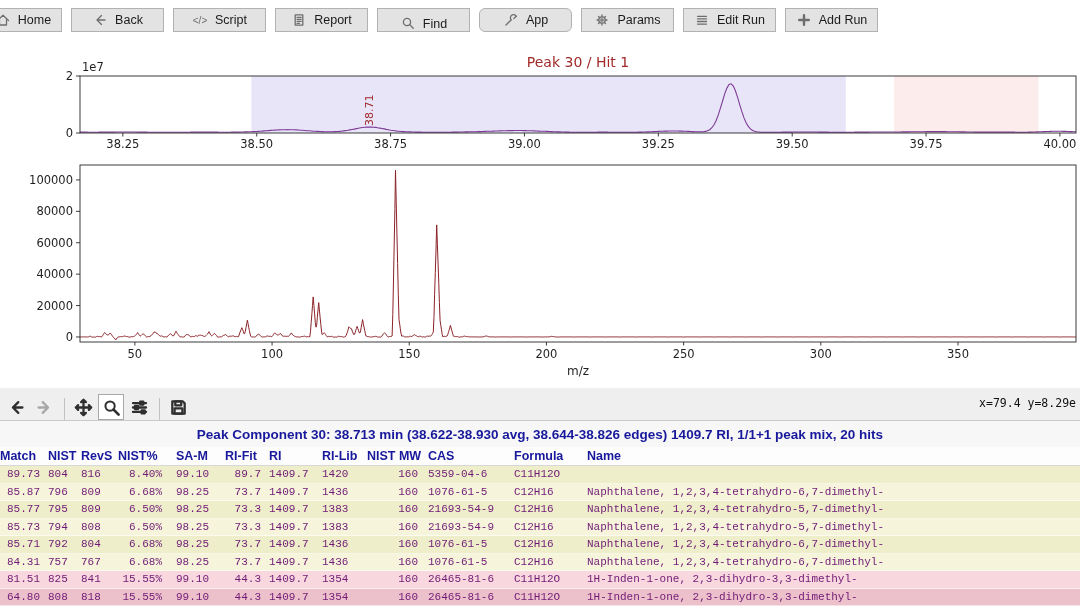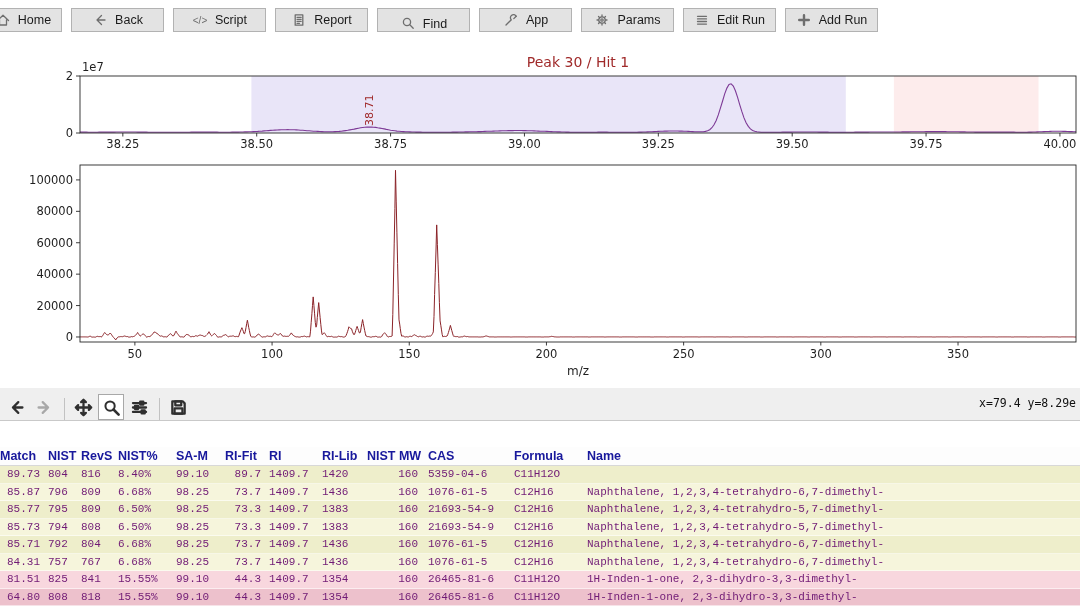--- a/index.html
+++ b/index.html
@@ -33,21 +33,21 @@
   .grid{display:grid;grid-template-columns:48px 33px 37px 58px 49px 44px 53px 45px 61px 86px 73px 1fr;
         padding-left:0;box-sizing:border-box;}
   .hrow{position:absolute;left:0;top:447px;width:1080px;height:19px;background:#fdfdfd;
         border-bottom:1px solid #d8d8d8;align-items:center;font-size:12.5px;font-weight:bold;}
   .rows{position:absolute;left:0;top:466px;width:1080px;height:141px;}
   .drow{width:1080px;height:17.5px;box-sizing:border-box;border-bottom:1px solid rgba(255,255,255,.55);
         align-items:center;font-family:"Liberation Mono",monospace;font-size:11px;color:#701a75;
         white-space:nowrap;overflow:hidden;}
   .drow>div,.hrow>div{overflow:hidden;white-space:nowrap;}
   .drow>div:nth-child(1){text-align:right;padding-right:8px;}
-  .drow>div:nth-child(4){text-align:left;padding-right:14px;}
+  .drow>div:nth-child(4){text-align:right;padding-right:14px;}
   .drow>div:nth-child(6){text-align:right;padding-right:8px;}
   .drow>div:nth-child(9){text-align:right;padding-right:10px;}
 </style>
 </head>
 <body>
 
 <div id="win">
   <div class="titlebar">
     <div class="apptitle">MassWorks Rx</div>
     <div class="winbtn" style="left:995px;">
@@ -94,21 +94,21 @@
       </div>
       <div class="tbtn" style="left: 377px; width: 93px; align-items: flex-end;">
         <span style="display: flex;">
           <svg width="16" height="16" viewBox="0 0 16 16" fill="none" stroke="#6e6e6e" stroke-width="1.3" stroke-linecap="round" stroke-linejoin="round">
             <circle cx="7" cy="7" r="3.6"></circle>
             <path d="M9.8 9.8 L13.2 13.2"></path>
           </svg>
         </span>
         <span>Find</span>
       </div>
-      <div class="tbtn" style="left: 479px; width: 93px;">
+      <div class="tbtn" style="left: 479px; width: 93px; border-radius: 6px;">
         <span style="display: flex;">
           <svg width="16" height="16" viewBox="0 0 16 16" fill="none" stroke="#6e6e6e" stroke-width="1.3" stroke-linecap="round" stroke-linejoin="round">
             <path d="M3 13 L7.8 8.2"></path>
             <path d="M13.2 4.2 a3.1 3.1 0 1 0 -5 3.6"></path>
             <path d="M13.2 4.2 L10.8 6.6"></path>
           </svg>
         </span>
         <span>App</span>
       </div>
       <div class="tbtn" style="left: 581px; width: 93px;">
@@ -235,20 +235,21 @@
       <div class="mtool">
         <svg width="19" height="19" viewBox="0 0 16 16" fill="none" stroke="#2f2f2f" stroke-width="1.9" stroke-linecap="round" stroke-linejoin="round">
           <path d="M2.8 2.8 H11.5 L13.2 4.5 V13.2 H2.8 Z"></path>
           <rect x="5.3" y="2.8" width="5" height="3.4"></rect>
           <rect x="4.7" y="8.8" width="6.6" height="4.4"></rect>
         </svg>
       </div>
       <span class="coords">x=79.4 y=8.29e</span>
   </div>
 
+  <div class="paneltitle" style="color: rgb(24, 24, 156);">Peak Component 30: 38.713 min (38.622-38.930 avg, 38.644-38.826 edges) 1409.7 RI, 1/1+1 peak mix, 20 hits</div>
 
   <div class="hrow grid" style="color: rgb(24, 24, 156);">
       <div>Match</div>
       <div>NIST</div>
       <div>RevS</div>
       <div>NIST%</div>
       <div>SA-M</div>
       <div>RI-Fit</div>
       <div>RI</div>
       <div>RI-Lib</div>

